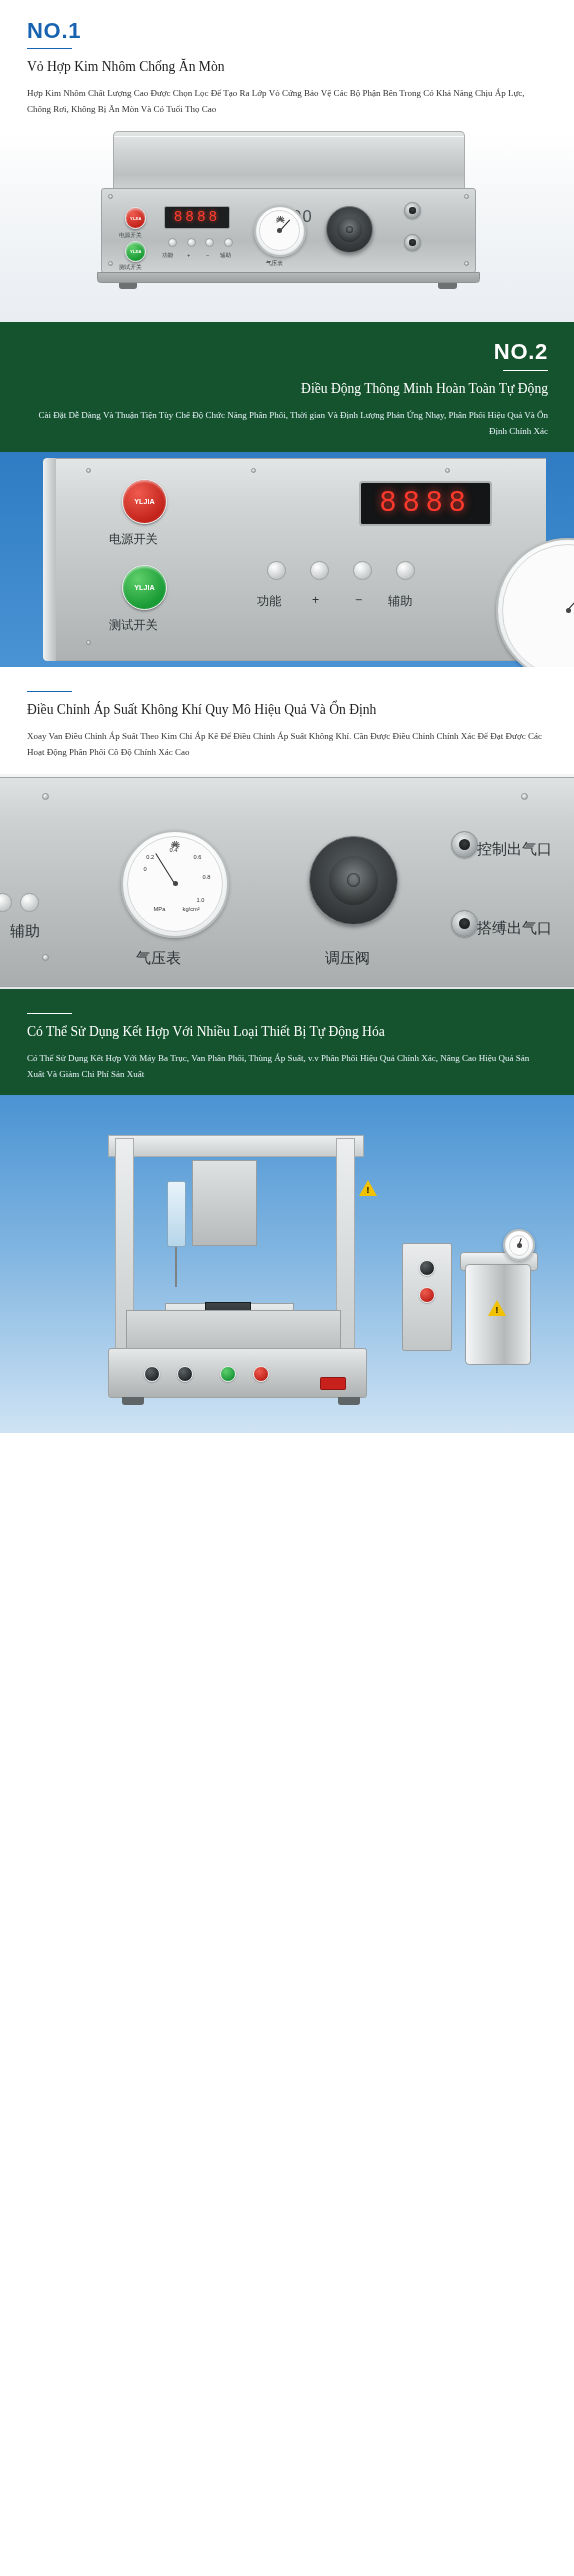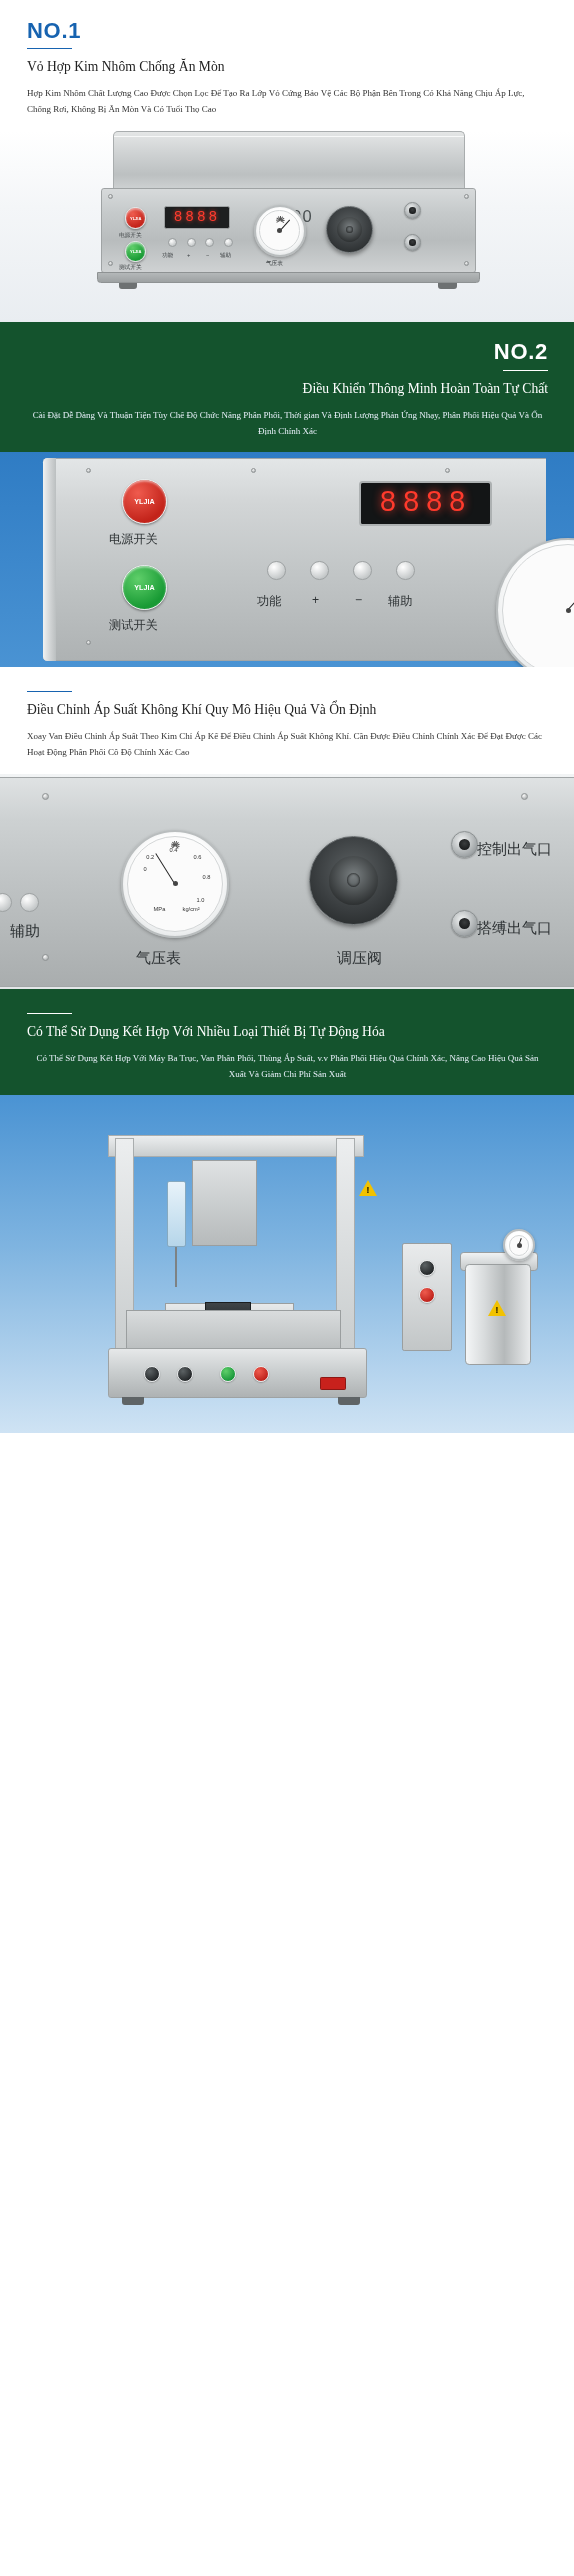--- a/index.html
+++ b/index.html
@@ -46,21 +46,21 @@
   }
   .light .sec-title { color: #222222; }
   .blue  .sec-title { color: #ffffff; }
 
   .sec-desc {
     margin-top: 10px;
     font-size: 9px;
     line-height: 1.75;
     color: #333333;
   }
-  .blue .sec-desc { color: #e8f0fa; text-align: center; }
+  .blue .sec-desc { color: #e8f0fa; }
 
   .sec-head.right { text-align: right; }
 
   
   .img-panel { position: relative; width: 575px; overflow: hidden; }
 
   .grad-bg-1 {
     height: 208px;
     background: linear-gradient(180deg,#ffffff 0%,#f4f6f8 40%,#e9edf1 100%);
   }
@@ -427,21 +427,21 @@
       </div>
       <div class="m1-base"></div>
       <div class="m1-foot l"></div>
       <div class="m1-foot r"></div>
     </div>
   </div>
 
   <div class="sec-head blue right">
     <div class="no-label">NO.2</div>
     <div class="no-rule" style="margin-left:auto;"></div>
-    <div class="sec-title">Điều Khiển Thông Minh Hoàn Toàn Tự Chất</div>
+    <div class="sec-title">Điều Động Thông Minh Hoàn Toàn Tự Động</div>
     <div class="sec-desc">Cài Đặt Dễ Dàng Và Thuận Tiện Tùy Chế Độ Chức Năng Phân Phối, Thời gian Và Định Lượng Phản Ứng Nhạy, Phân Phối Hiệu Quả Và Ổn Định Chính Xác</div>
   </div>
 
   <div class="machine2">
     <div class="m2-body"></div>
     <div class="m2-edge"></div>
 
     <div class="btn-round btn-red m2-btn-red">YLJIA</div>
     <div class="m2-lbl" style="left:109px; top:79px;">电源开关</div>
 
@@ -508,21 +508,21 @@
         <div class="gauge-num" style="left:69px; top:60px; font-size:5.7px;">1.0</div>
         <div class="gauge-num" style="left:26px; top:69px; font-size:5.7px;">MPa</div>
         <div class="gauge-num" style="left:55px; top:69px; font-size:5.7px;">kg/cm²</div>
         <div class="gauge-needle" style="transform:translate(-50%,-100%) rotate(-32deg);"></div>
         <div class="gauge-hub"></div>
       </div>
     </div>
     <div class="m3-lbl" style="left:136px; top:175px;">气压表</div>
 
     <div class="knob m3-knob"></div>
-    <div class="m3-lbl" style="left:337px; top:175px;">调压阀</div>
+    <div class="m3-lbl" style="left:325px; top:175px;">调压阀</div>
 
     <div class="port m3-port" style="left:451px; top:57px;"></div>
     <div class="m3-lbl" style="left:477px; top:66px;">控制出气口</div>
 
     <div class="port m3-port" style="left:451px; top:136px;"></div>
     <div class="m3-lbl" style="left:477px; top:145px;">搭缚出气口</div>
 
     <div class="screw" style="left:42px; top:18.7px; width:7.2px; height:7.2px;"></div>
     <div class="screw" style="left:42px; top:180px; width:7.2px; height:7.2px;"></div>
     <div class="screw" style="left:521px; top:18.7px; width:7.2px; height:7.2px;"></div>

